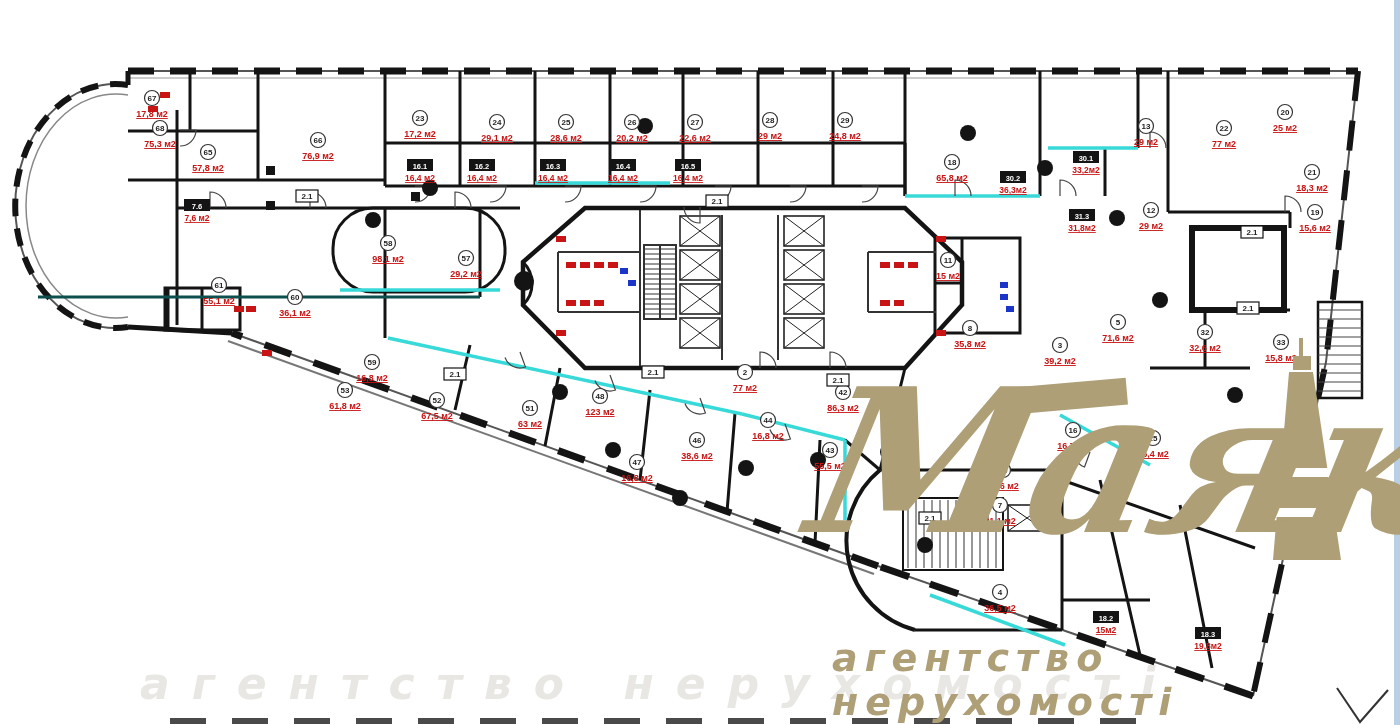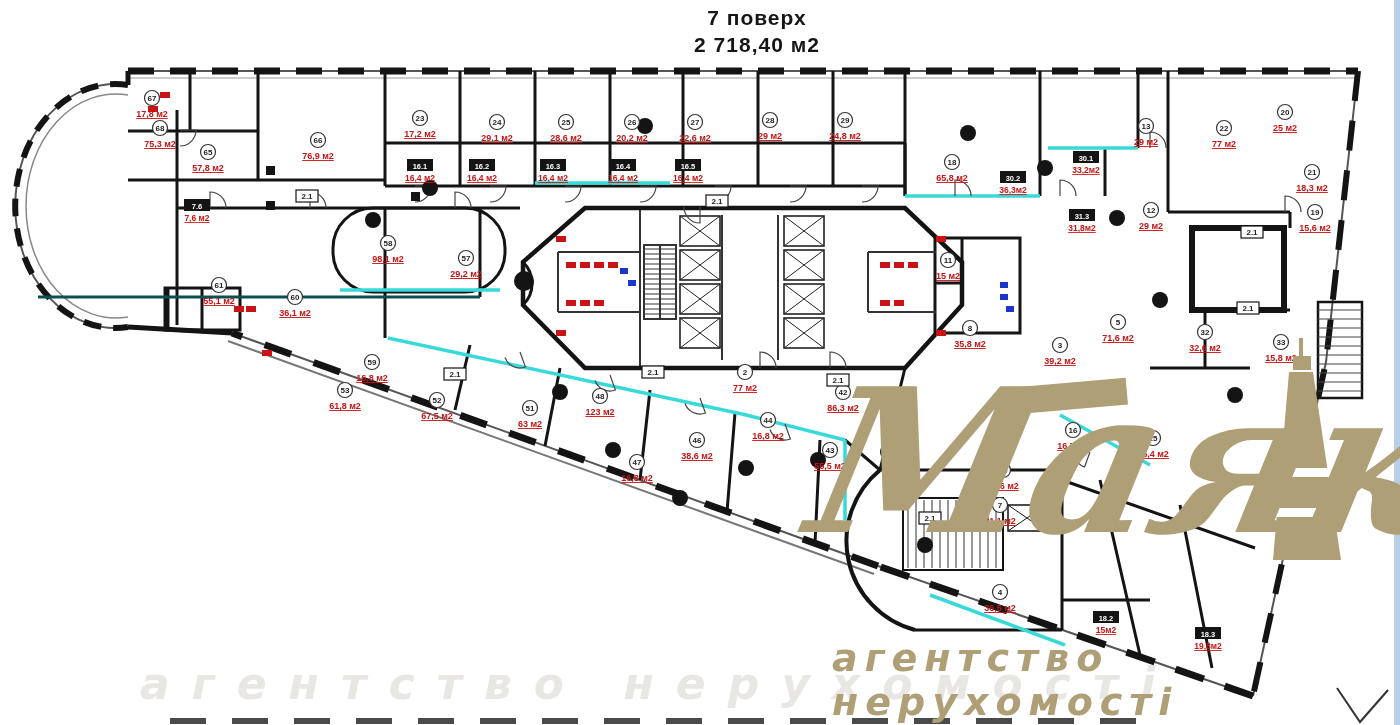--- a/index.html
+++ b/index.html
@@ -575,21 +575,17 @@
         <polygon points="1289,372 1313,372 1341,560 1273,560" fill="#ae9f77"></polygon>
         <rect x="1278" y="468" width="58" height="9" fill="#fff"></rect>
         <rect x="1275" y="508" width="64" height="9" fill="#fff"></rect>
         <rect x="1293" y="356" width="18" height="14" fill="#ae9f77"></rect>
         <line x1="1301" y1="356" x2="1301" y2="338" stroke="#ae9f77" stroke-width="4"></line>
       </g>
 
     <rect x="1394" y="0" width="6" height="725" fill="#b9cfe4"></rect>
   </svg>
 
-  <div class="title-block">
-    <div class="title-line1">7 поверх</div>
-    <div class="title-line2">2 718,40 м2</div>
-  </div>
 
   <div class="wm-ghost">агентство нерухомості</div>
   <div class="wm-brand" id="wm-brand" style="color: rgb(174, 159, 119);">Маяк</div>
   <div class="wm-tagline" id="wm-tagline" style="color: rgb(174, 159, 119);">агентство нерухомості</div>
 </div>
 
 </body></html>

